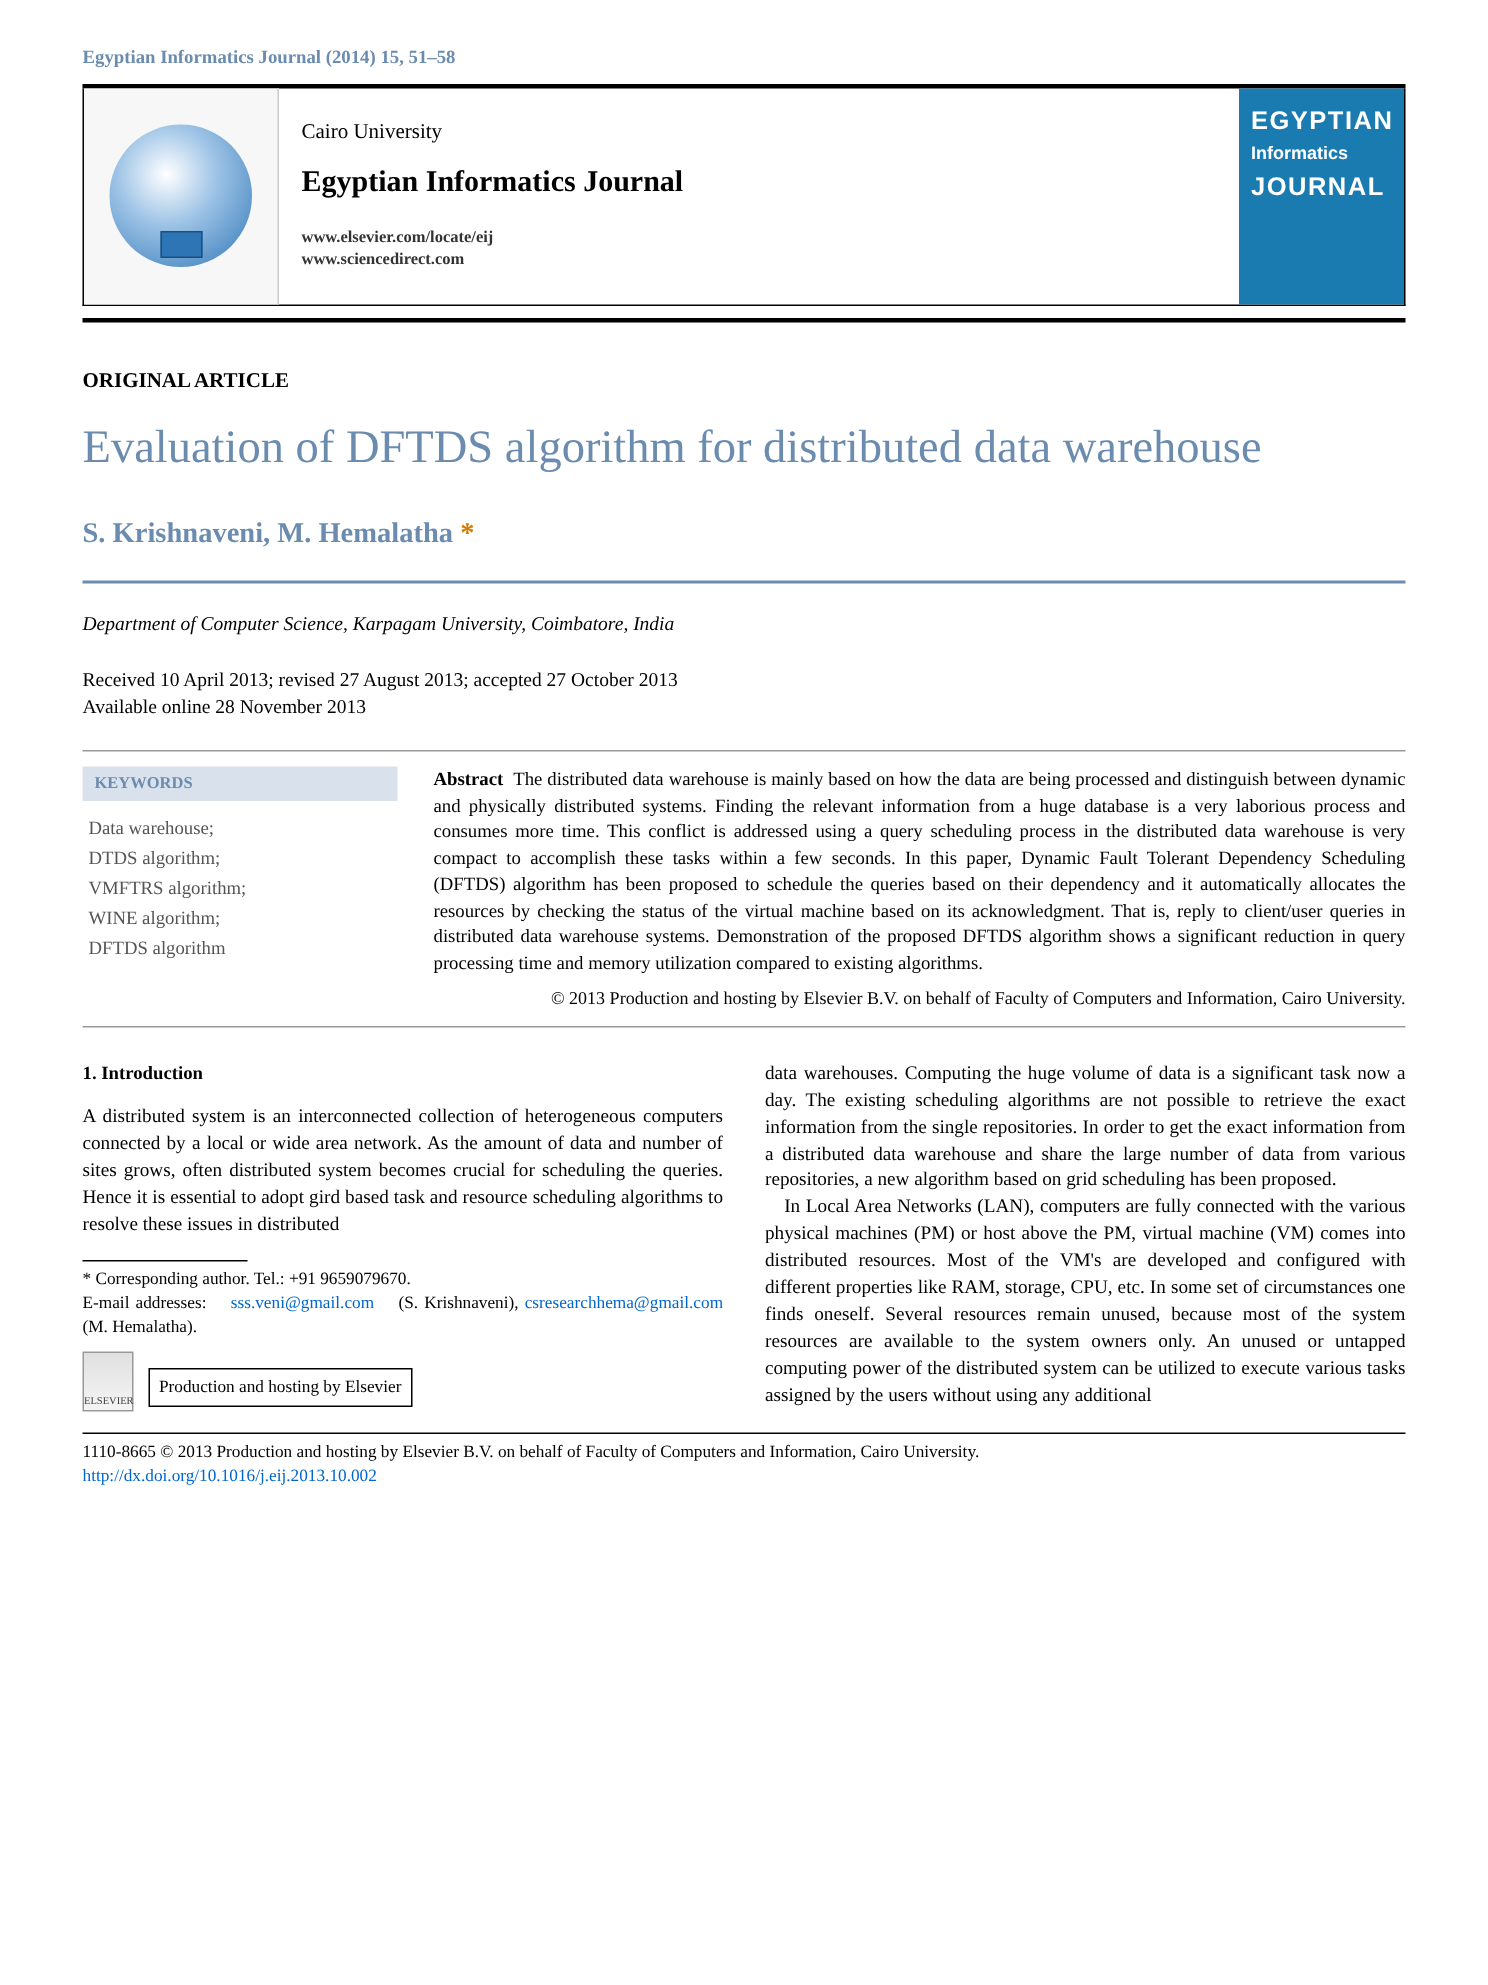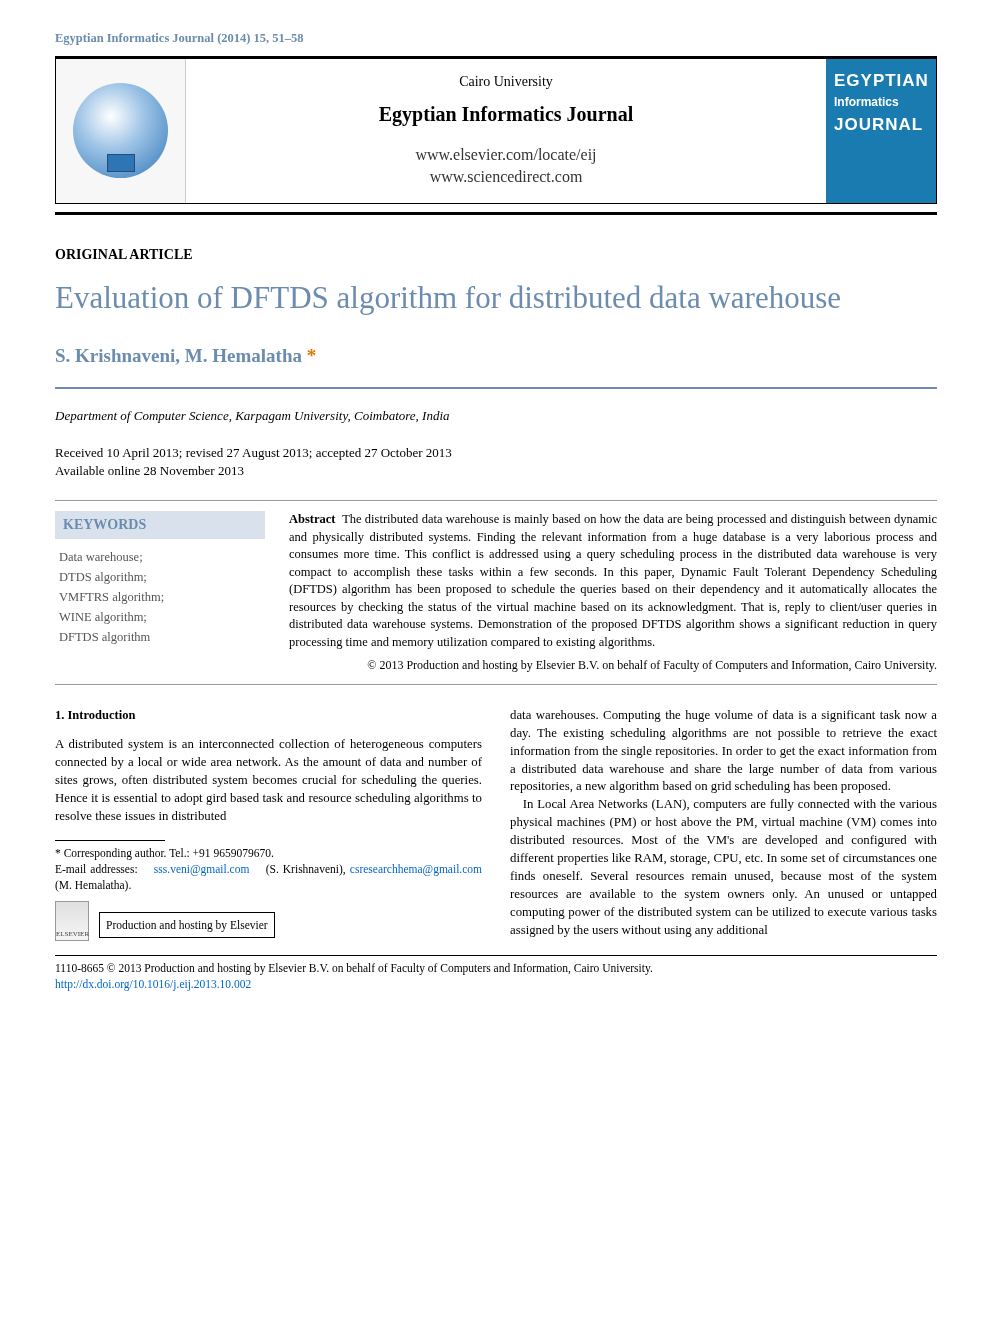--- a/index.html
+++ b/index.html
@@ -31,29 +31,28 @@
     .masthead-logo {
       width: 130px;
       border-right: 1px solid #ccc;
       display: flex;
       align-items: center;
       justify-content: center;
       background: #f7f7f7;
     }
     .masthead-center {
       flex: 1;
-      text-align: center;
       padding: 15px;
       display: flex;
       flex-direction: column;
       justify-content: center;
     }
     .masthead-univ { font-size: 14px; margin-bottom: 8px; }
     .masthead-journal { font-size: 20px; font-weight: bold; margin-bottom: 16px; }
-    .masthead-url { font-size: 16px; color: #333; }
+    .masthead-url { font-size: 11px; color: #333; font-weight: bold; }
     .masthead-cover {
       width: 110px;
       background: #1a7bb0;
       color: #fff;
       padding: 10px 8px;
       display: flex;
       flex-direction: column;
       font-family: Arial, sans-serif;
       font-size: 12px;
     }
@@ -97,21 +96,21 @@
       padding: 0;
       margin-bottom: 22px;
     }
     .kw-box {
       width: 210px;
       padding: 10px 0;
     }
     .kw-title {
       background: #d9e2ec;
       color: #6b8caf;
-      font-size: 14px;
+      font-size: 11px;
       font-weight: bold;
       padding: 4px 8px;
       margin-bottom: 8px;
       display: inline-block;
       width: 100%;
     }
     .kw-list { color: #555; font-size: 12.5px; line-height: 1.6; padding: 0 4px; }
     .abstract {
       flex: 1;
       font-size: 12.5px;

